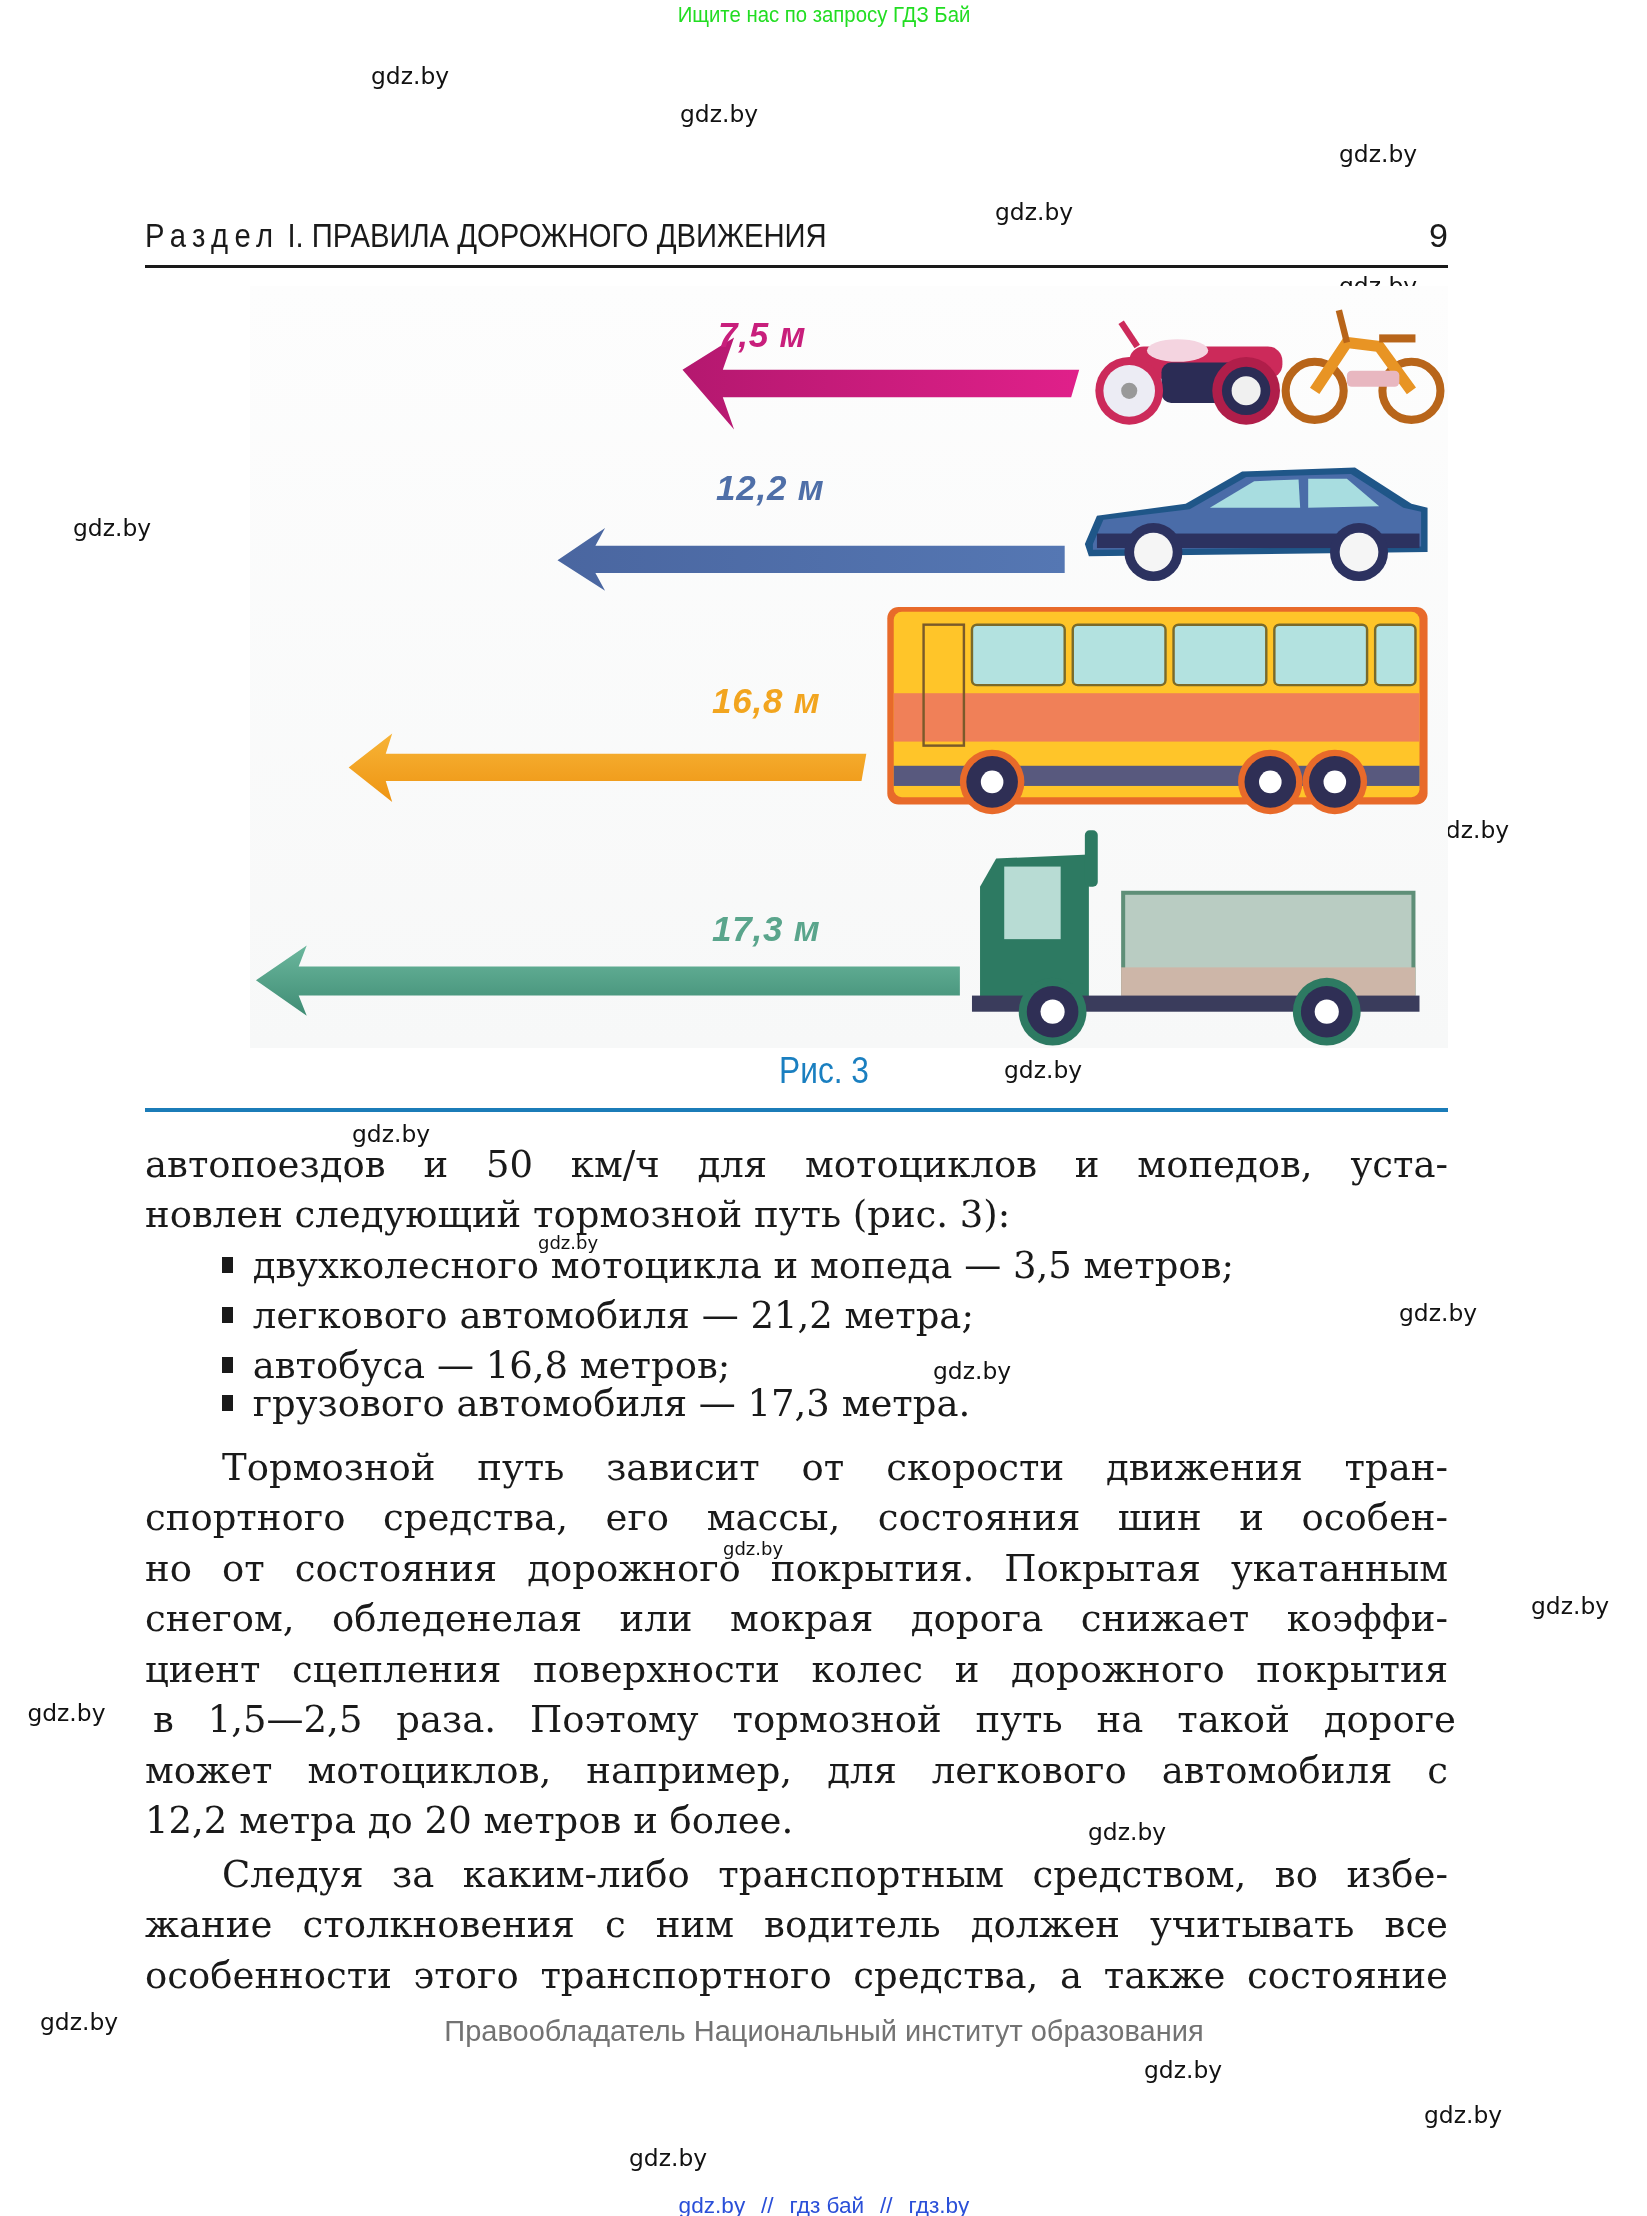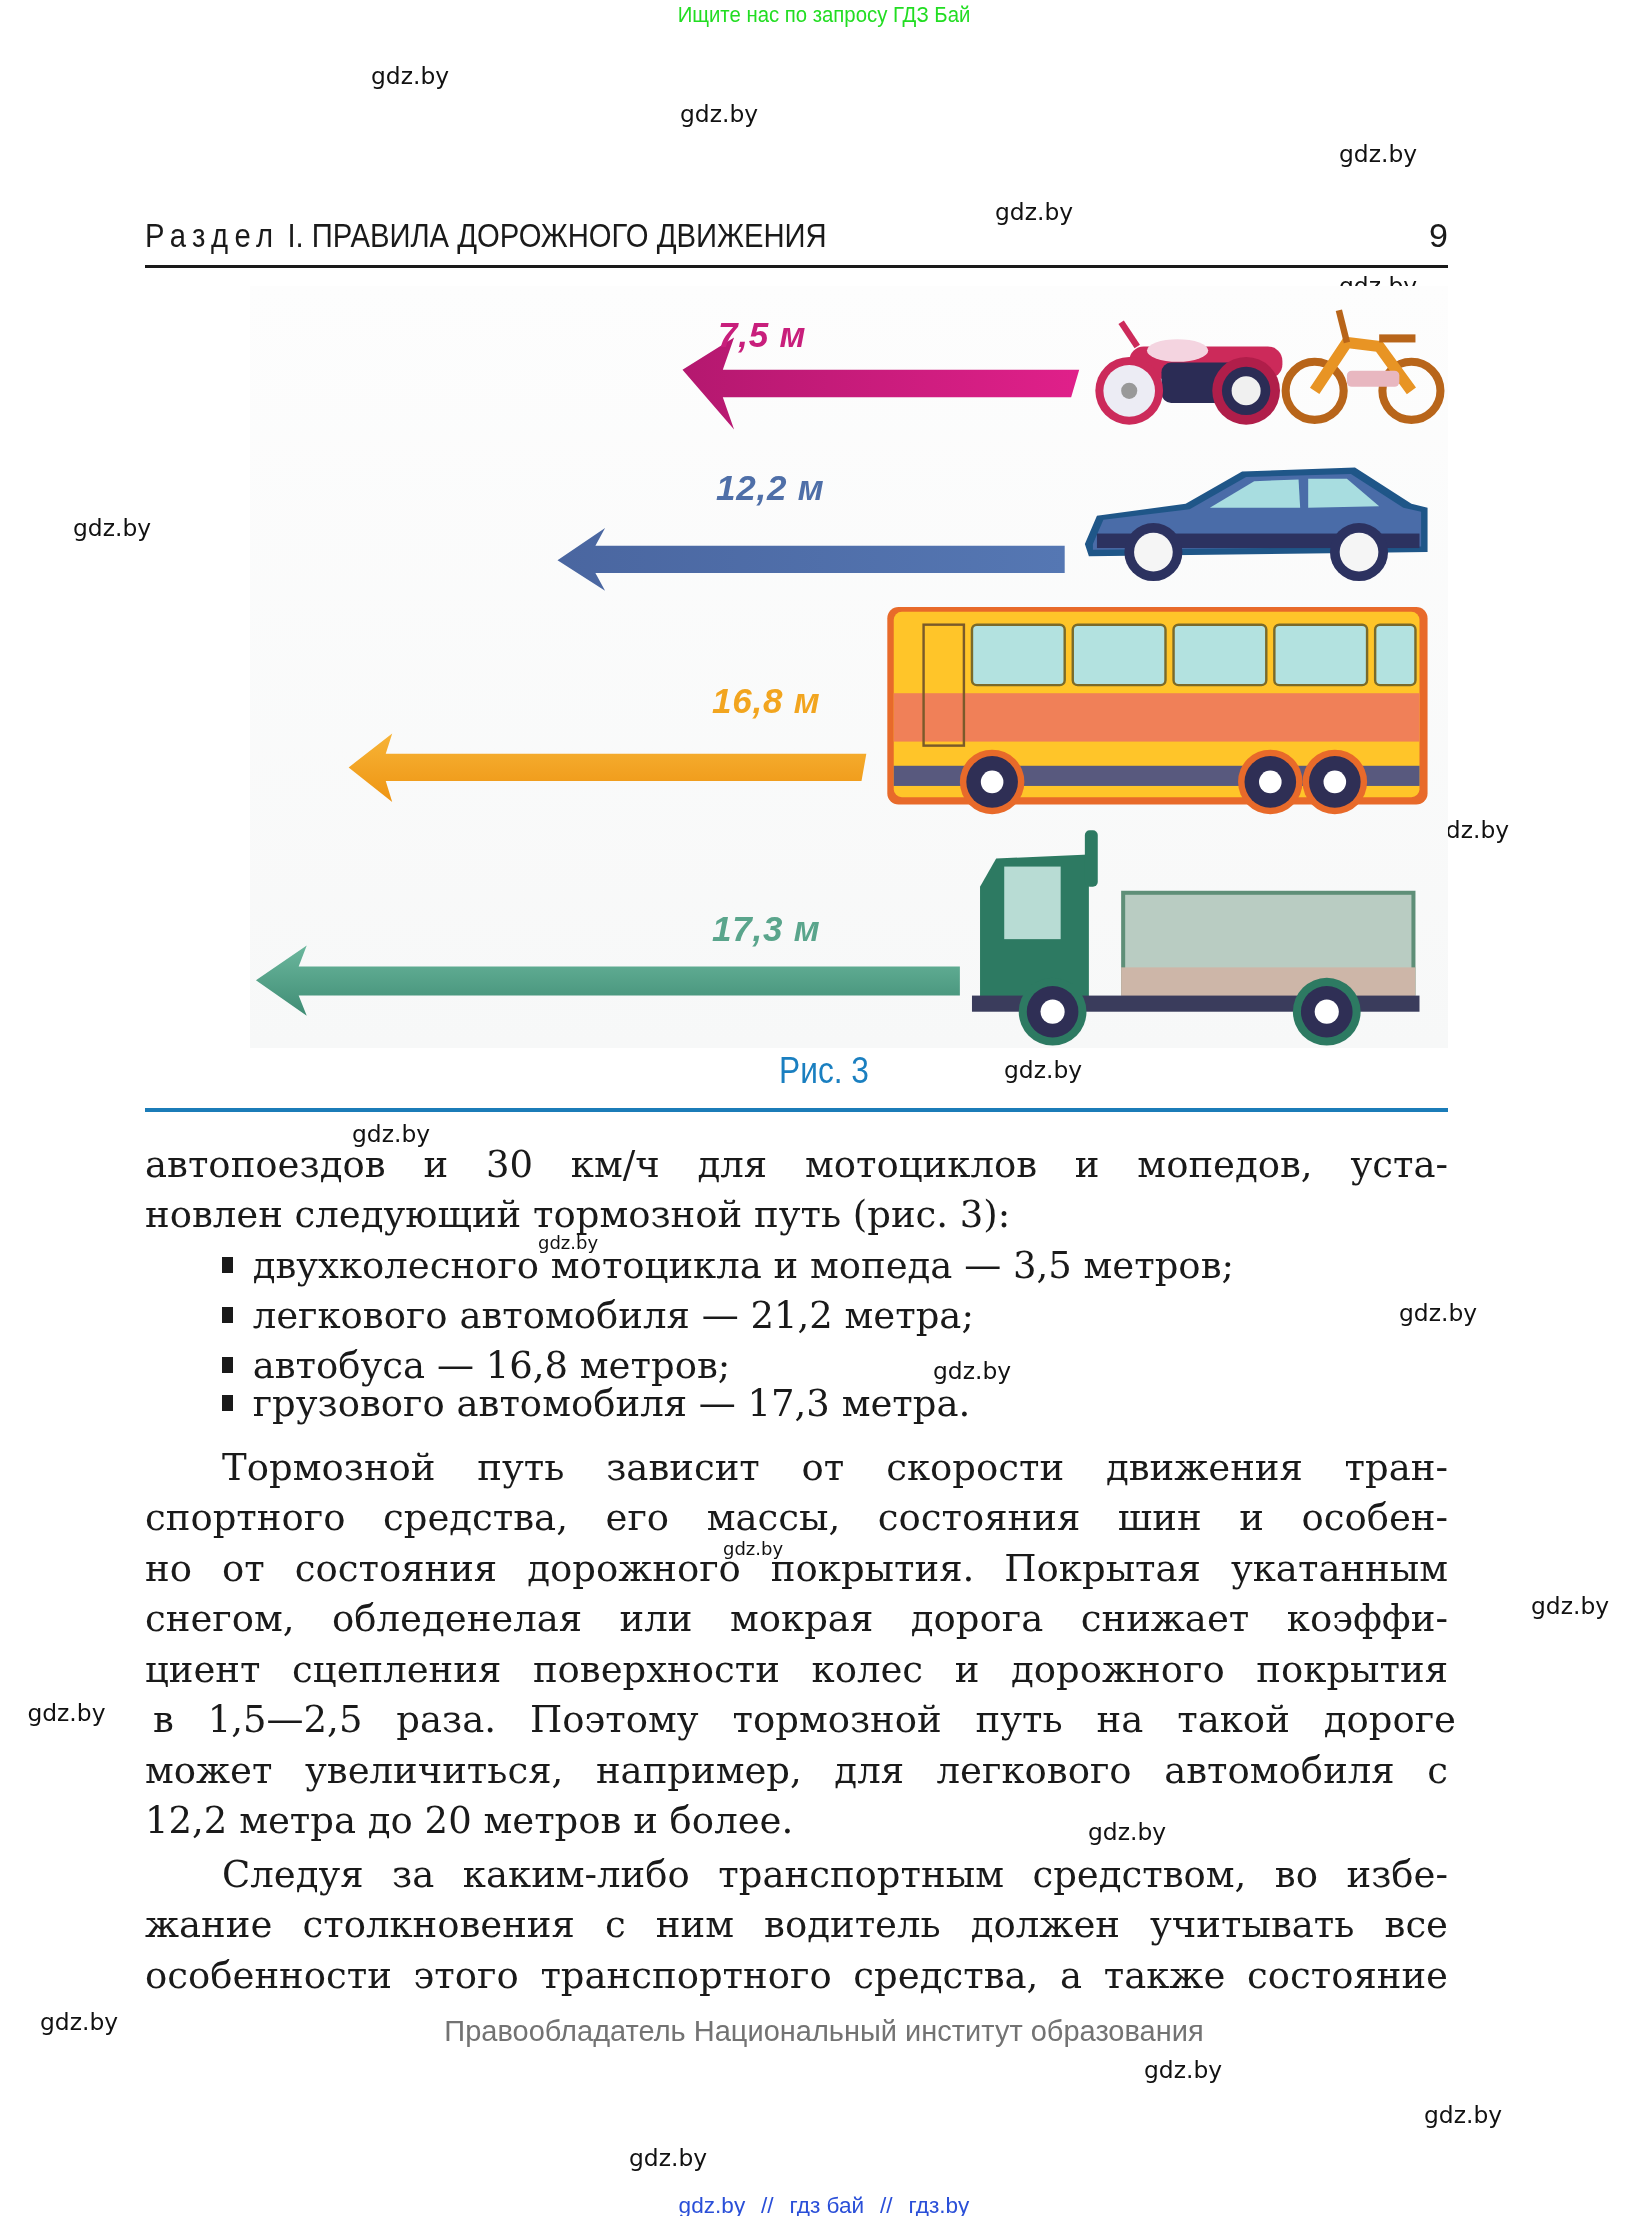--- a/index.html
+++ b/index.html
@@ -177,35 +177,35 @@
   <div class="dist-label" style="left:468px;top:29px;color:#c81f7c;">7,5 м</div>
   <div class="dist-label" style="left:466px;top:182px;color:#4f6fa8;">12,2 м</div>
   <div class="dist-label" style="left:462px;top:395px;color:#f2a51f;">16,8 м</div>
   <div class="dist-label" style="left:462px;top:623px;color:#5aa58c;">17,3 м</div>
 </div>
 
 <div class="abs caption">Рис. 3</div>
 <div class="abs blue-rule"></div>
 
 <div class="abs body-text" style="top:0;">
-  <div class="line" style="top:1146px;">автопоездов и 30 км/ч для мотоциклов и мопедов, уста-</div>
+  <div class="line" style="top:1146px;">автопоездов и 50 км/ч для мотоциклов и мопедов, уста-</div>
   <div class="line last" style="top:1196px;">новлен следующий тормозной путь (рис. 3):</div>
 
   <div class="bullet-line" style="top:1247px;"><span class="bullet-mark"></span><span>двухколесного мотоцикла и мопеда — 3,5 метров;</span></div>
   <div class="bullet-line" style="top:1297px;"><span class="bullet-mark"></span><span>легкового автомобиля — 21,2 метра;</span></div>
   <div class="bullet-line" style="top:1347px;"><span class="bullet-mark"></span><span>автобуса — 16,8 метров;</span></div>
   <div class="bullet-line" style="top:1364px;margin-top:21px;"><span class="bullet-mark"></span><span>грузового автомобиля — 17,3 метра.</span></div>
 
   <div class="line" style="top:1449px;padding-left:77px;width:1226px;">Тормозной путь зависит от скорости движения тран-</div>
   <div class="line" style="top:1499px;">спортного средства, его массы, состояния шин и особен-</div>
   <div class="line" style="top:1550px;">но от состояния дорожного покрытия. Покрытая укатанным</div>
   <div class="line" style="top:1600px;">снегом, обледенелая или мокрая дорога снижает коэффи-</div>
   <div class="line" style="top:1651px;">циент сцепления поверхности колес и дорожного покрытия</div>
   <div class="line" style="top:1701px;margin-left:8px;">в 1,5—2,5 раза. Поэтому тормозной путь на такой дороге</div>
-  <div class="line" style="top:1752px;">может увеличиться, например, для легкового автомобиля с</div>
+  <div class="line" style="top:1752px;">может мотоциклов, например, для легкового автомобиля с</div>
   <div class="line last" style="top:1802px;">12,2 метра до 20 метров и более.</div>
 
   <div class="line" style="top:1856px;padding-left:77px;width:1226px;">Следуя за каким-либо транспортным средством, во избе-</div>
   <div class="line" style="top:1906px;">жание столкновения с ним водитель должен учитывать все</div>
   <div class="line" style="top:1957px;">особенности этого транспортного средства, а также состояние</div>
 </div>
 
 <div class="abs copyright">Правообладатель Национальный институт образования</div>
 
 <div class="abs footer-links">

